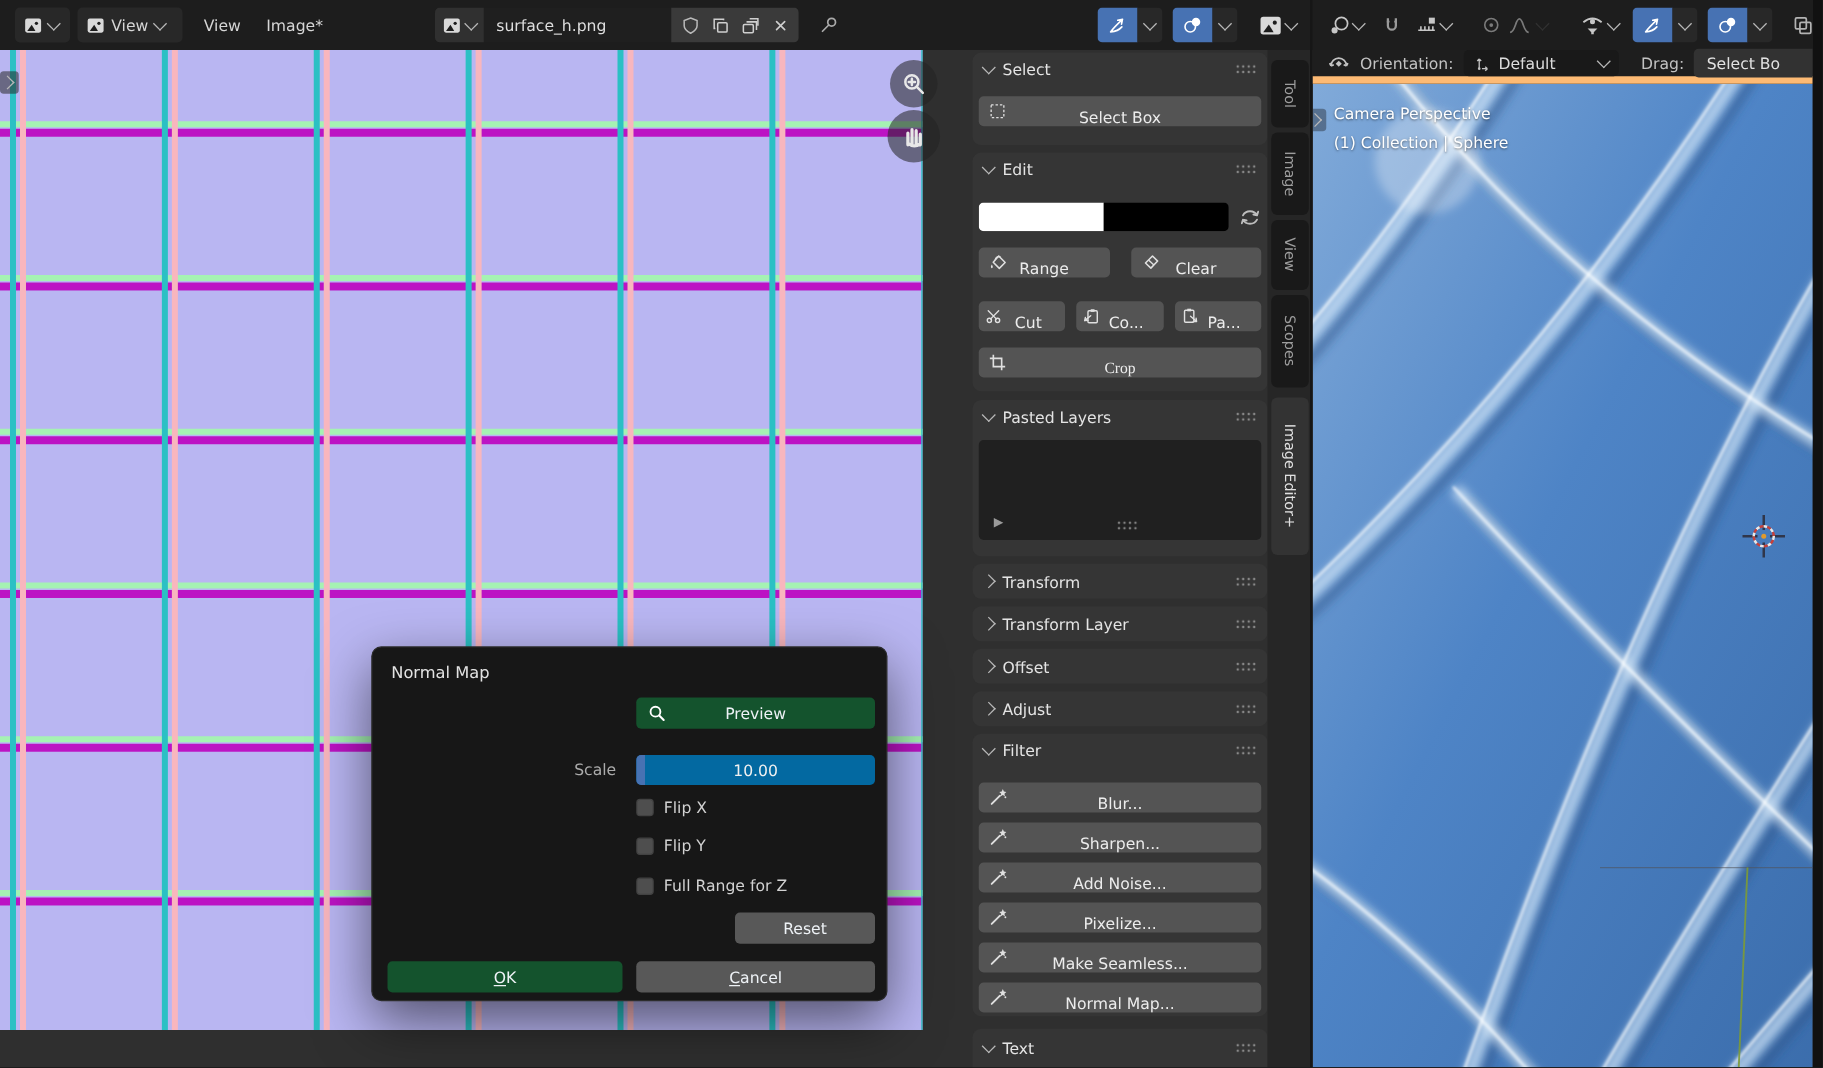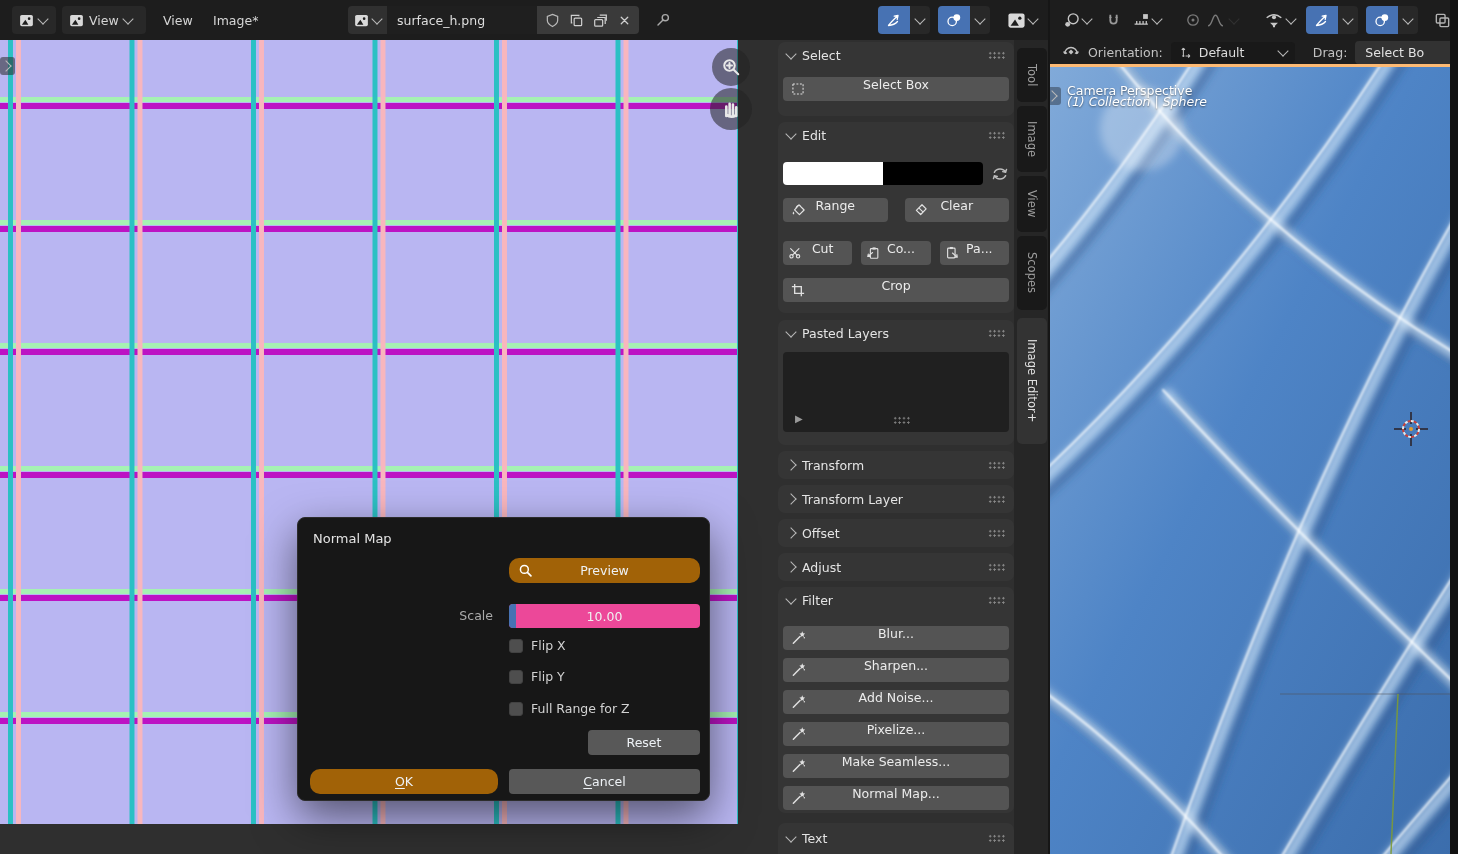--- a/index.html
+++ b/index.html
@@ -40,51 +40,51 @@
   .regiontoggle{position:absolute;width:15px;height:18px;background:rgba(40,40,40,.55);
     border-radius:3px;display:flex;align-items:center;justify-content:center;}
   .navbtn{position:absolute;width:38px;height:38px;border-radius:50%;background:rgba(35,35,35,.55);
     display:flex;align-items:center;justify-content:center;z-index:4;}
   
   .panel{position:absolute;left:778px;width:236px;background:#353535;border-radius:7px;box-sizing:border-box;}
   .phead{display:flex;align-items:center;height:26px;padding:0 9px;gap:7px;}
   .ptitle{color:#e4e4e4;}
   .grip{margin-left:auto;width:17px;height:8px;opacity:.55;
     background-image:radial-gradient(#cfcfcf 1px,transparent 1.2px);background-size:4.4px 4.4px;}
-  .btn{background:#545454;border-radius:4px;height:24px;display:flex;align-items:flex-start;
+  .btn{background:#545454;border-radius:4px;height:24px;display:flex;align-items:flex-end;
        justify-content:center;color:#ececec;position:relative;box-sizing:border-box;}
   .btn .licon{position:absolute;left:8px;top:50%;transform:translateY(-50%);display:flex;}
   .row{display:flex;gap:17px;margin:0 5px;}
   .row3{display:flex;gap:9px;margin:0 5px;}
   .row3 .btn{flex:1;}
   .listbox{margin:6px 5px 0 5px;height:80px;background:#202020;border-radius:4px;position:relative;}
   
   .tabstrip{position:absolute;left:1014px;top:40px;width:36px;height:814px;background:#262626;}
   .vtab{position:absolute;left:3px;width:30px;background:#191919;border-radius:5px;
         display:flex;align-items:center;justify-content:center;color:#9d9d9d;font-size:11.5px;}
   .vtab span{writing-mode:vertical-rl;}
   .vtab.active{background:#333333;color:#e0e0e0;}
   
   .dialog{position:absolute;left:297px;top:517px;width:413px;height:284px;background:#171717;
     border:1px solid #2c2c2c;border-radius:8px;box-shadow:0 16px 44px rgba(0,0,0,.55);z-index:30;box-sizing:border-box;}
   .dlg-title{position:absolute;left:15px;top:13px;font-size:13px;color:#e3e3e3;}
   .dlg-btn{position:absolute;height:25px;border-radius:4px;display:flex;align-items:center;
            justify-content:center;color:#eef2f6;box-sizing:border-box;}
   .gray{background:#585858;}
-  .blue{background:#a16207;border-radius:10px;}
+  .blue{background:#14532d;}
   .dlg-label{position:absolute;color:#ababab;text-align:right;}
-  .slider{position:absolute;left:211px;width:191px;height:24px;background:#ec4899;border-radius:4px;overflow:hidden;
+  .slider{position:absolute;left:211px;width:191px;height:24px;background:#0369a1;border-radius:4px;overflow:hidden;
           display:flex;align-items:center;justify-content:center;color:#f0f0f0;}
   .slider .fill{position:absolute;left:0;top:0;width:7px;height:100%;background:#4772b3;}
   .cbrow{position:absolute;left:211px;display:flex;align-items:center;gap:8px;color:#d2d2d2;}
   .cbox{width:14px;height:14px;background:#4e4e4e;border-radius:3px;border:1px solid #424242;box-sizing:border-box;}
   .ukey{text-decoration:underline;text-underline-offset:2px;}
   
   .vp-tool{position:absolute;left:1050px;top:40px;width:408px;height:27px;background:#1e1e1e;
-    border-bottom:3px solid #fdba74;display:flex;align-items:center;gap:8px;padding:0 0 0 12px;box-sizing:border-box;z-index:3;}
+    border-bottom:6px solid #fdba74;display:flex;align-items:center;gap:8px;padding:0 0 0 12px;box-sizing:border-box;z-index:3;}
   .vp-drop{height:21px;background:#191919;border-radius:4px;display:flex;align-items:center;gap:6px;padding:0 8px;color:#dcdcdc;}
   .vp-dragval{height:23px;background:#323232;border-radius:4px 0 0 4px;display:flex;align-items:center;padding:0 10px;color:#e2e2e2;}
   .vp-view{position:absolute;left:1050px;top:67px;width:408px;height:787px;overflow:hidden;}
   .vp-overlay{position:absolute;left:17px;color:#fff;text-shadow:0 1px 2px rgba(0,0,0,.55);font-size:12.5px;}
   .icon{display:inline-flex;flex:0 0 auto;}
   .dim{opacity:.5;}
 </style>
 </head>
 <body>
 
@@ -441,21 +441,21 @@
       </div>
       <div class="btn">
         <span class="licon" style="left:5px;color:#e0e0e0">
             <svg width="14" height="14">
               <use href="#i-clippaste"></use>
             </svg>
           </span>
         <span style="margin-left:10px;">Pa...</span>
       </div>
     </div>
-    <div class="btn" style="margin:13px 5px 0 5px;">
+    <div class="btn" style="margin:13px 5px 0 5px;font-family:Liberation Serif, serif;">
       <span class="licon" style="color:#e0e0e0">
           <svg width="14" height="14">
             <use href="#i-crop"></use>
           </svg>
         </span>
       <span>Crop</span>
     </div>
   </div>
 
   <div class="panel" style="top:320px;height:125px;">
@@ -667,21 +667,21 @@
       <rect width="408" height="787" fill="url(#vbg)"></rect>
       <use href="#grooves" transform="translate(5,6)" stroke="rgba(43,78,132,0.5)" stroke-width="8" filter="url(#soft)"></use>
       <use href="#grooves" transform="translate(-3,-3)" stroke="rgba(206,227,246,0.8)" stroke-width="10" filter="url(#soft)"></use>
       <use href="#grooves" transform="translate(-7,-7)" stroke="rgba(252,254,255,0.85)" stroke-width="2" filter="url(#soft2)"></use>
       <circle cx="92" cy="62" r="42" fill="rgba(255,255,255,0.3)" filter="url(#soft)"></circle>
       <line x1="230" y1="627" x2="408" y2="627" stroke="rgba(80,80,85,0.55)" stroke-width="1"></line>
       <line x1="348" y1="627" x2="341" y2="787" stroke="#7d9b36" stroke-width="1.5" opacity="0.9"></line>
     </svg>
 
     <div class="vp-overlay" style="top:16px;">Camera Perspective</div>
-    <div class="vp-overlay" style="top:27px;font-style:italic;">(1) Collection | Sphere</div>
+    <div class="vp-overlay" style="top:39px;">(1) Collection | Sphere</div>
 
     <div class="regiontoggle" style="left:-4px;top:20px;background:rgba(45,55,70,.5);">
       <span class="chev r" style="margin-left:-3px;"></span>
     </div>
 
     <svg width="36" height="36" style="position:absolute;left:343px;top:344px;">
       <line x1="18" y1="1" x2="18" y2="13" stroke="#30364a" stroke-width="2"></line>
       <line x1="18" y1="23" x2="18" y2="35" stroke="#30364a" stroke-width="2"></line>
       <line x1="1" y1="18" x2="13" y2="18" stroke="#30364a" stroke-width="2"></line>
       <line x1="23" y1="18" x2="35" y2="18" stroke="#30364a" stroke-width="2"></line>

